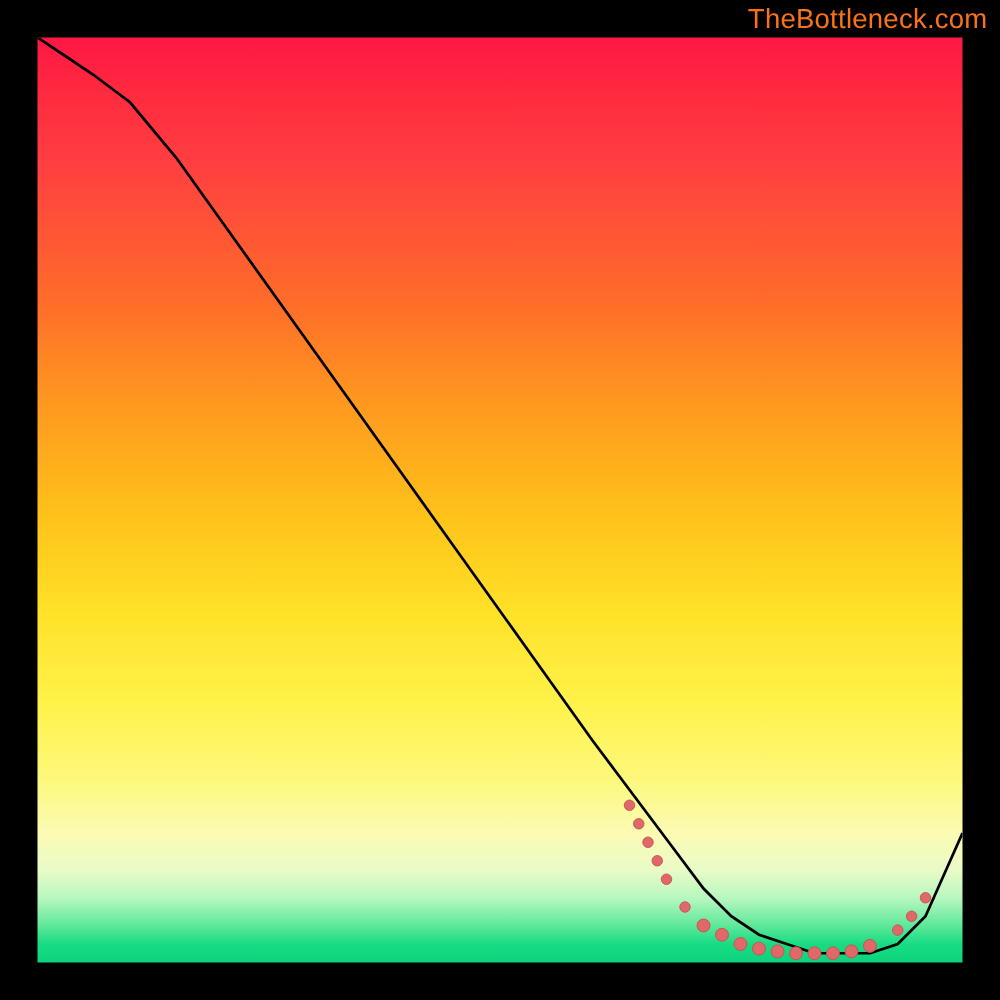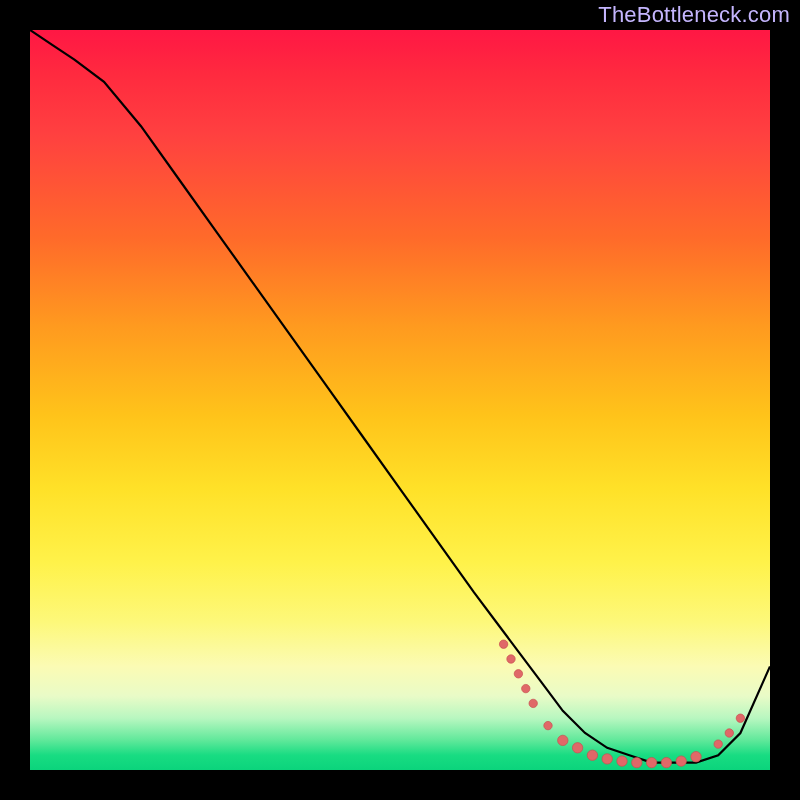--- a/index.html
+++ b/index.html
@@ -14,21 +14,21 @@
   .frame {
     position: relative;
     width: 800px;
     height: 800px;
     background: #000;
   }
   .watermark {
     position: absolute;
     top: 2px;
     right: 10px;
-    color: #c4b5fd;
+    color: #f97316;
     font-size: 22px;
     letter-spacing: 0.2px;
     z-index: 5;
   }
   .plot-area {
     position: absolute;
     left: 30px;
     top: 30px;
     width: 740px;
     height: 740px;

